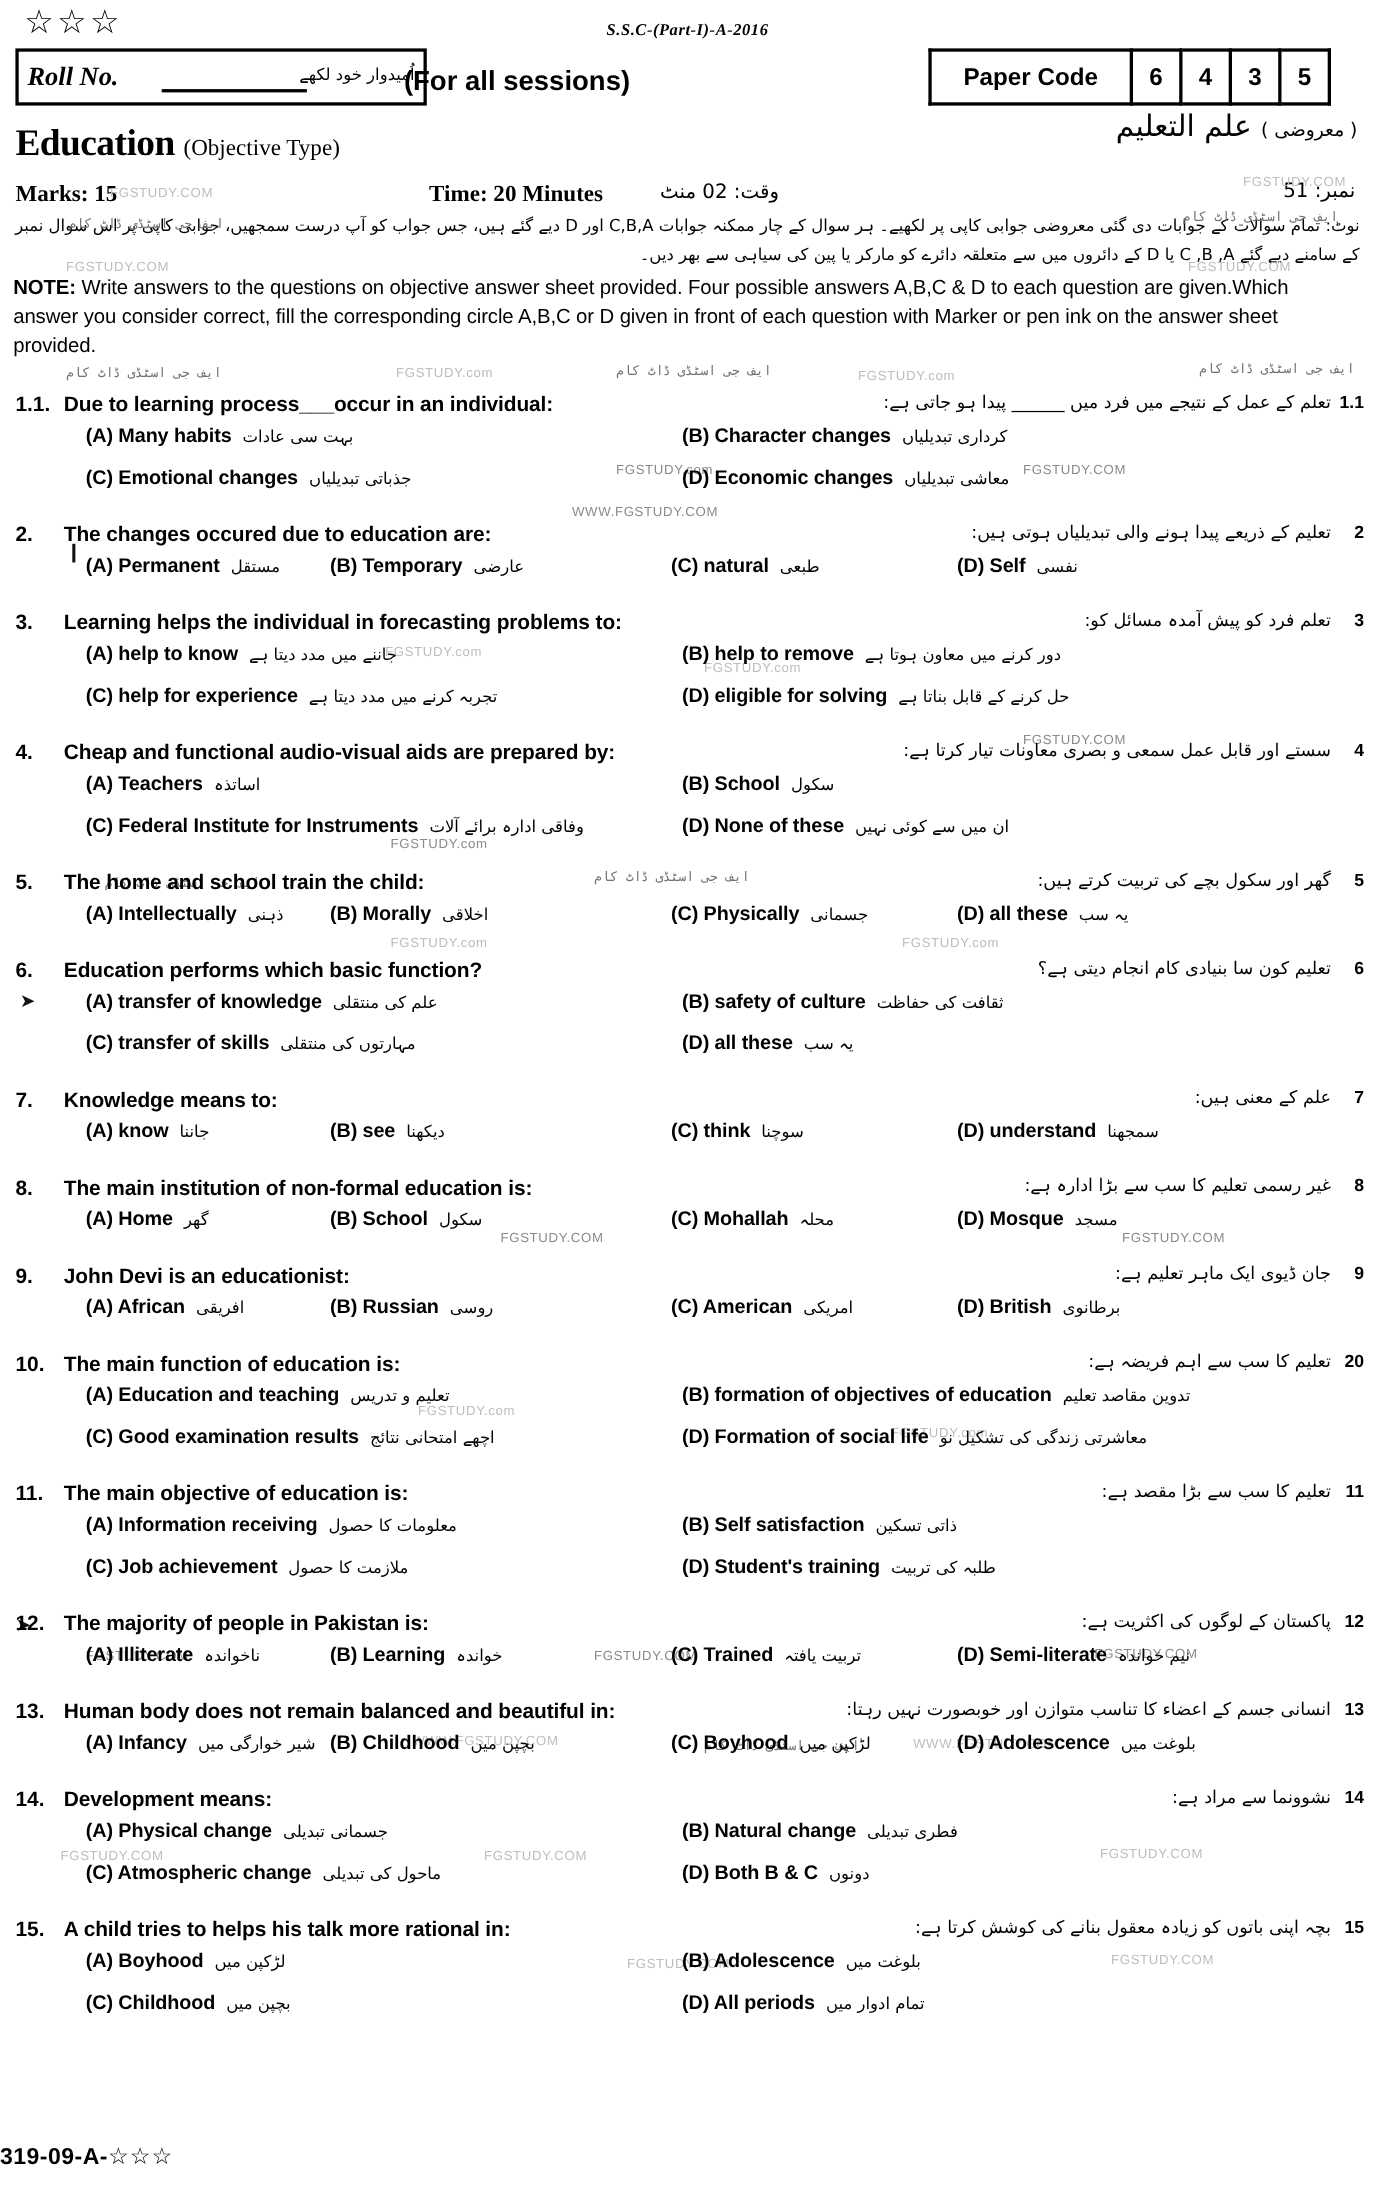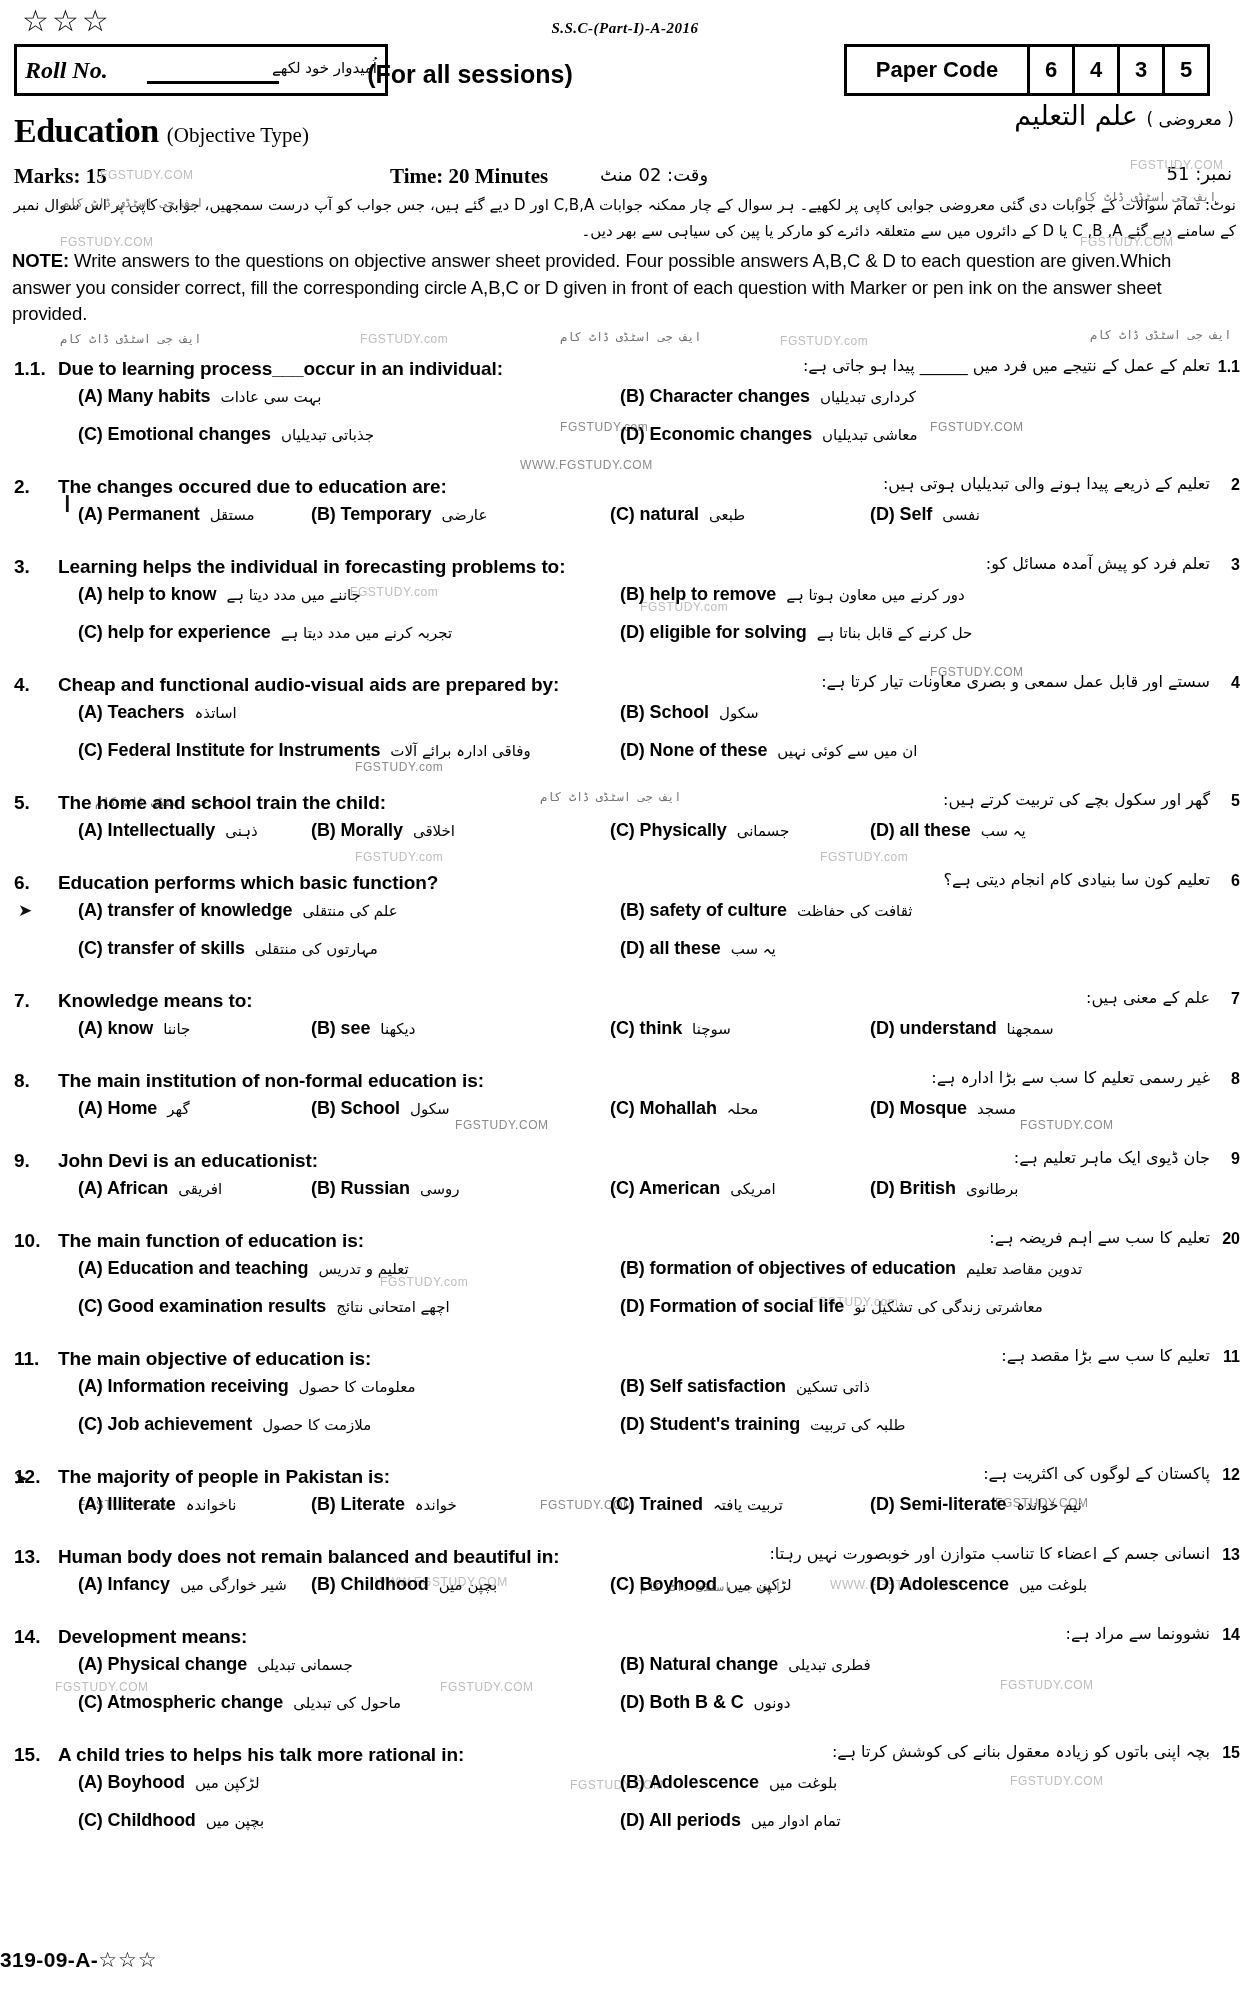--- a/index.html
+++ b/index.html
@@ -257,21 +257,21 @@
     font-size: 15px;
     font-weight: normal;
     margin-left: 10px;
   }
 
   
   .c1 { left: 78px; }
   .c2 { left: 620px; }
   
   .f1 { left: 78px; }
-  .f2 { left: 311px; }
+  .f2 { left: 300px; }
   .f3 { left: 610px; }
   .f4 { left: 870px; }
 
   
   .scribble {
     position: absolute;
     font-size: 17px;
     color: #111;
     font-family: "DejaVu Sans", sans-serif;
   }
@@ -564,21 +564,21 @@
       </div>
       <div class="question">
         <div class="q-head">
           <span class="q-num">12.</span>
           <span class="q-text-en">The majority of people in Pakistan is:</span>
           <span class="q-text-ur urdu">پاکستان کے لوگوں کی اکثریت ہے:</span>
           <span class="q-num-ur">12</span>
         </div>
         <div class="opt-row tight">
           <span class="opt f1"><span class="lbl">(A)</span> <span class="en">Illiterate</span><span class="ur">ناخواندہ</span></span>
-          <span class="opt f2"><span class="lbl">(B)</span> <span class="en">Literate</span><span class="ur">خواندہ</span></span>
+          <span class="opt f2"><span class="lbl">(B)</span> <span class="en">Learning</span><span class="ur">خواندہ</span></span>
           <span class="opt f3"><span class="lbl">(C)</span> <span class="en">Trained</span><span class="ur">تربیت یافتہ</span></span>
           <span class="opt f4"><span class="lbl">(D)</span> <span class="en">Semi-literate</span><span class="ur">نیم خواندہ</span></span>
         </div>
         <div style="height: 14px;"></div>
       </div>
       <div class="question">
         <div class="q-head">
           <span class="q-num">13.</span>
           <span class="q-text-en">Human body does not remain balanced and beautiful in:</span>
           <span class="q-text-ur urdu">انسانی جسم کے اعضاء کا تناسب متوازن اور خوبصورت نہیں رہتا:</span>

